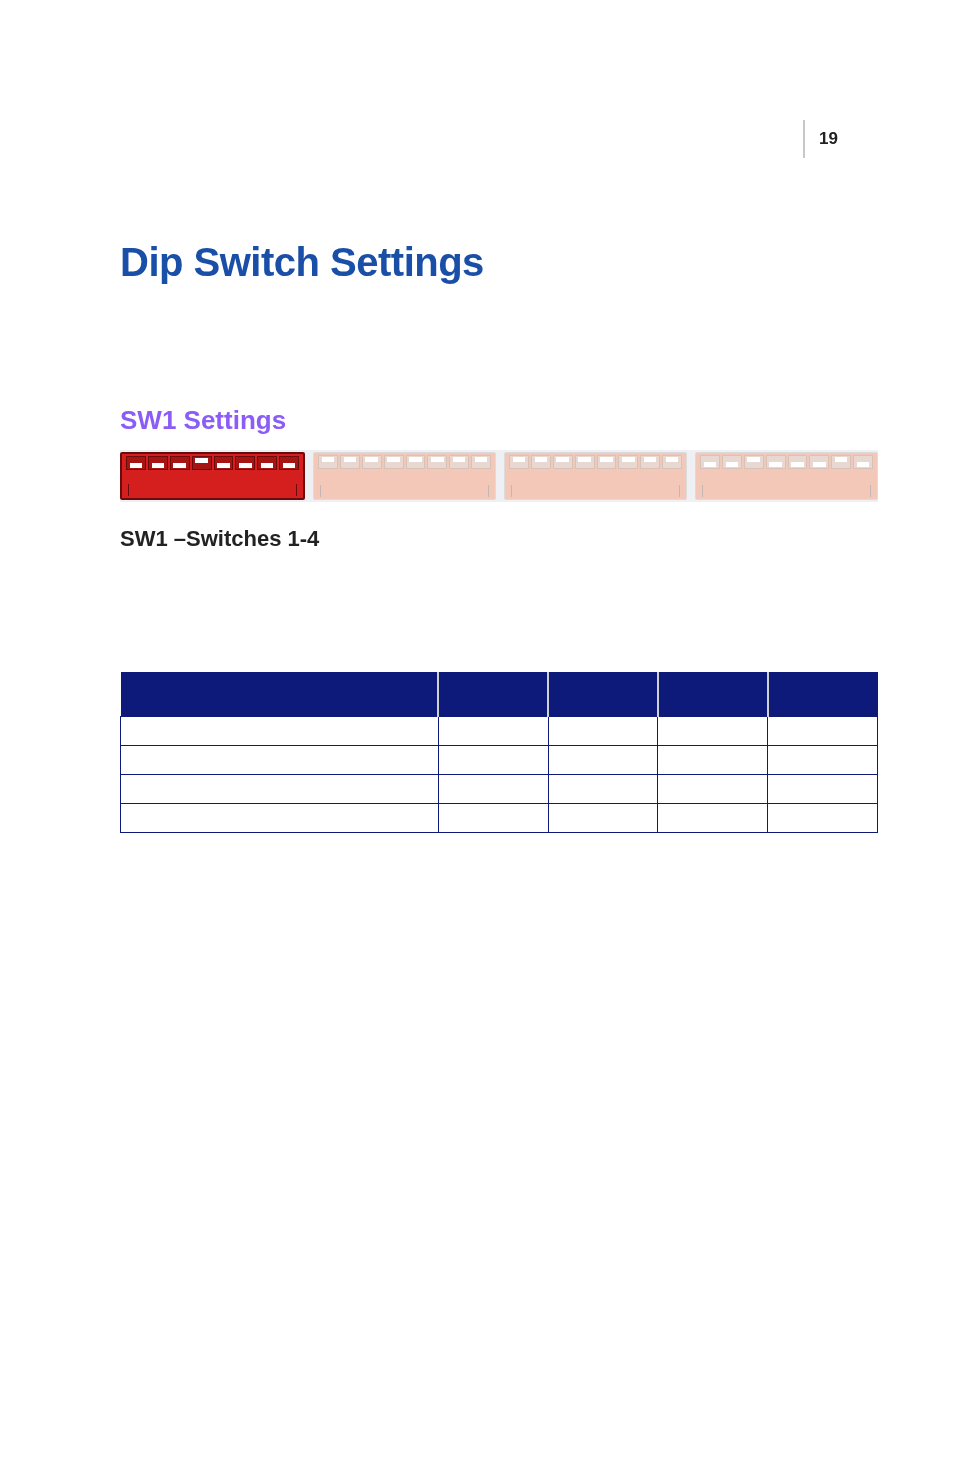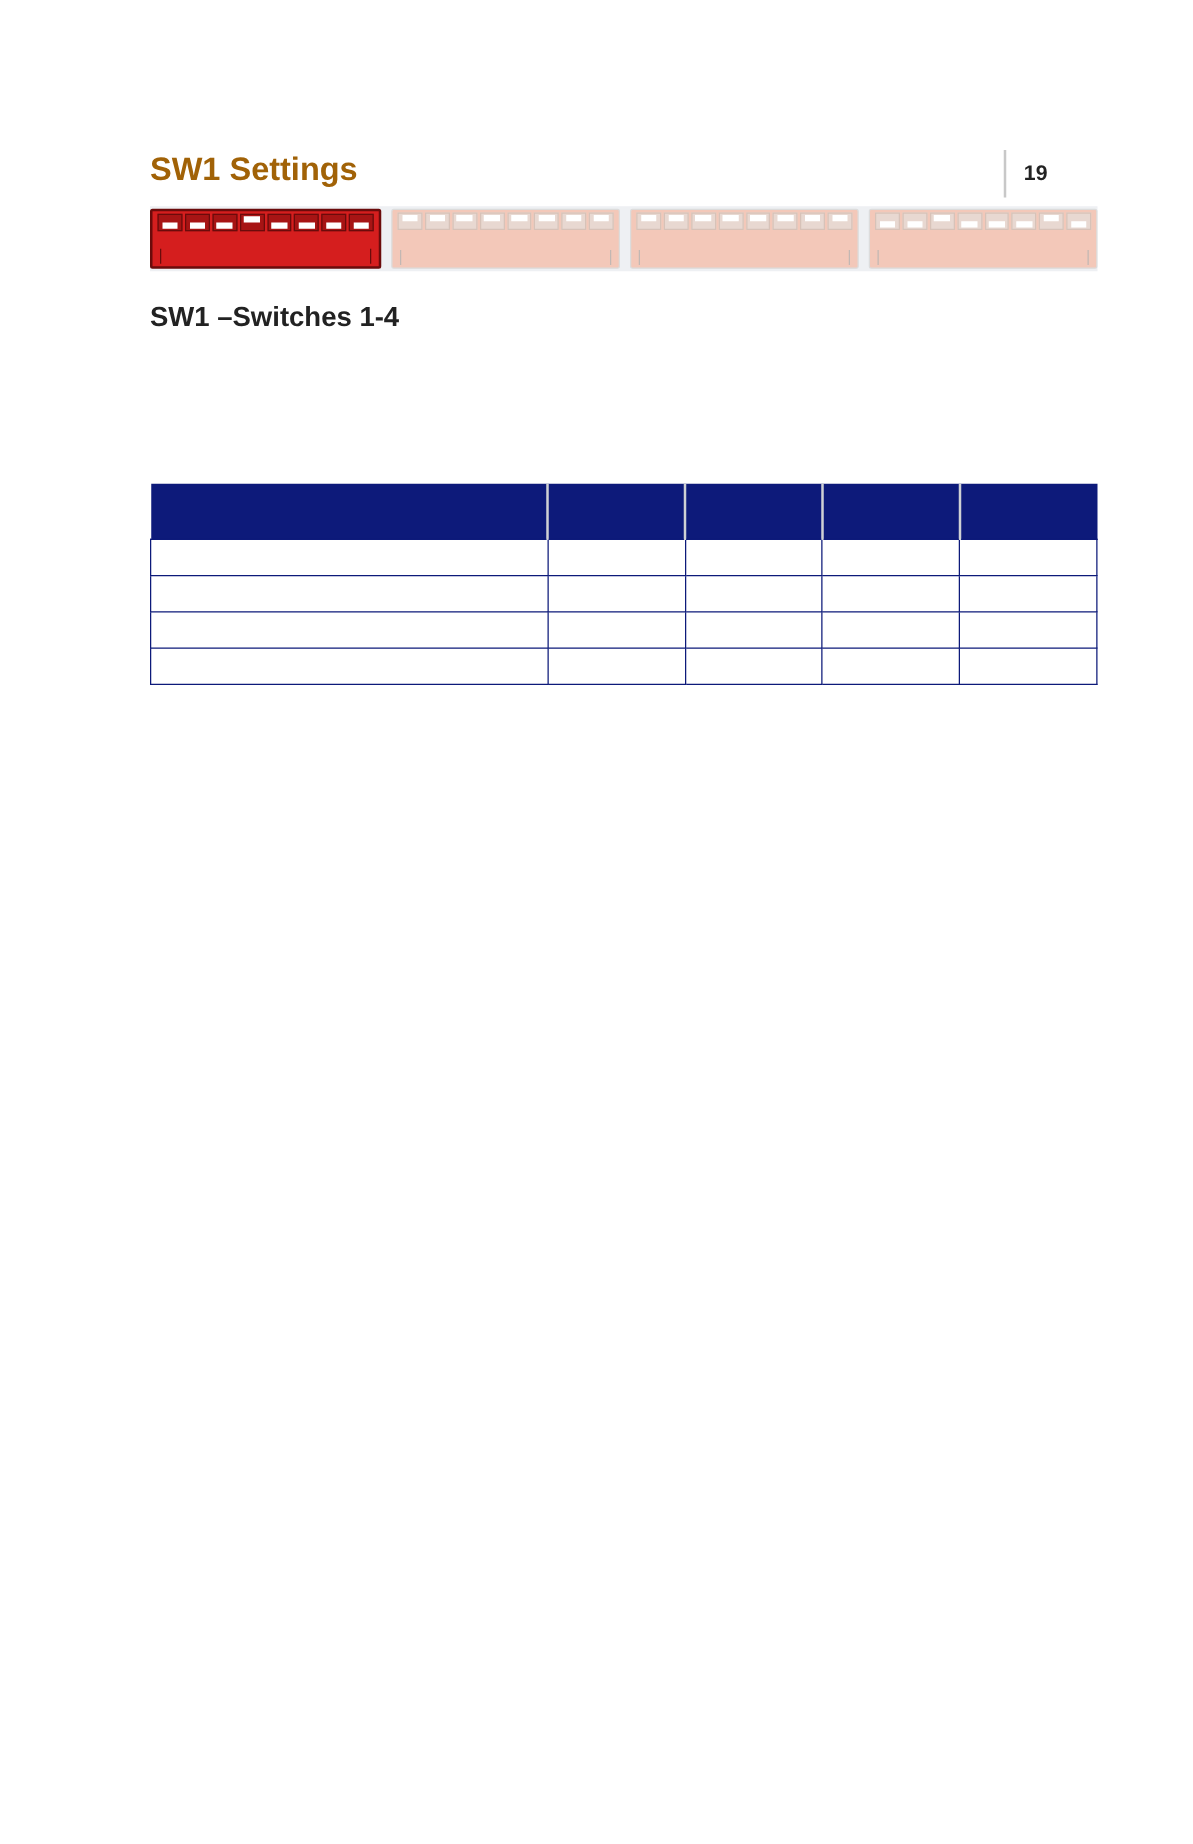--- a/index.html
+++ b/index.html
@@ -39,21 +39,21 @@
     font-size: 40px;
     font-weight: 600;
     color: #1a4fa8;
     margin-top: 120px;
     margin-bottom: 120px;
     letter-spacing: -0.5px;
   }
   .h2 {
     font-size: 26px;
     font-weight: 600;
-    color: #a16207;
+    color: #8b5cf6;
     margin: 0 0 14px 0;
   }
   .h3 {
     font-size: 22px;
     font-weight: 600;
     color: #222;
     margin: 24px 0 0 0;
   }
 
   
@@ -160,20 +160,21 @@
 </head>
 <body>
 
 <div class="page">
 
   <div class="page-num-wrap">
     <div class="page-num-bar"></div>
     <div class="page-num">19</div>
   </div>
 
+  <div class="h1">Dip Switch Settings</div>
 
   <div class="h2">SW1 Settings</div>
 
   <div class="dip-row" id="dip-row">
       <div class="dip-bank active">
         <div class="dip-slots">
           <div class="dip-slot down"></div>
           <div class="dip-slot down"></div>
           <div class="dip-slot down"></div>
           <div class="dip-slot up"></div>

